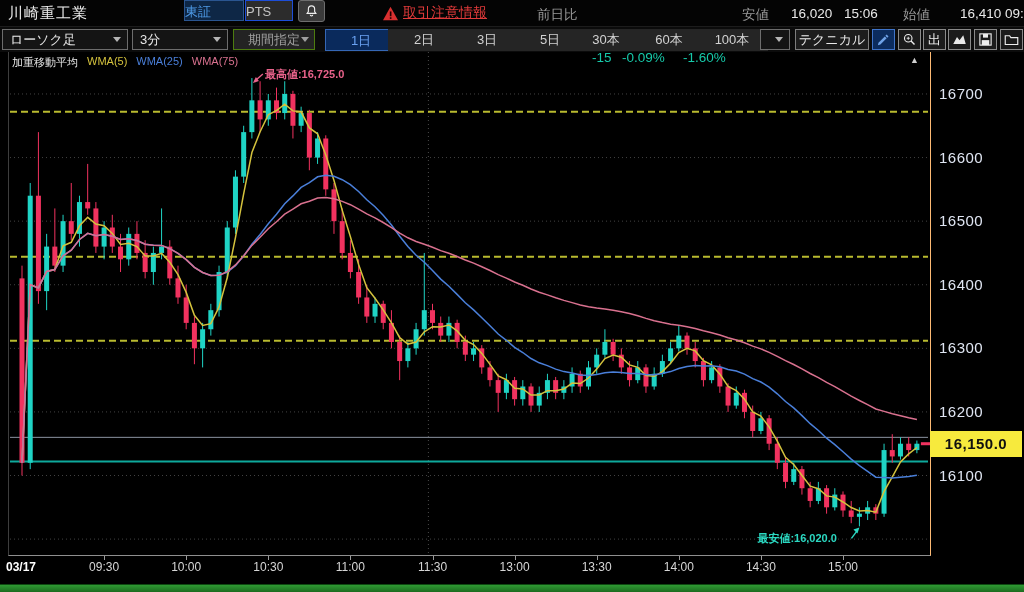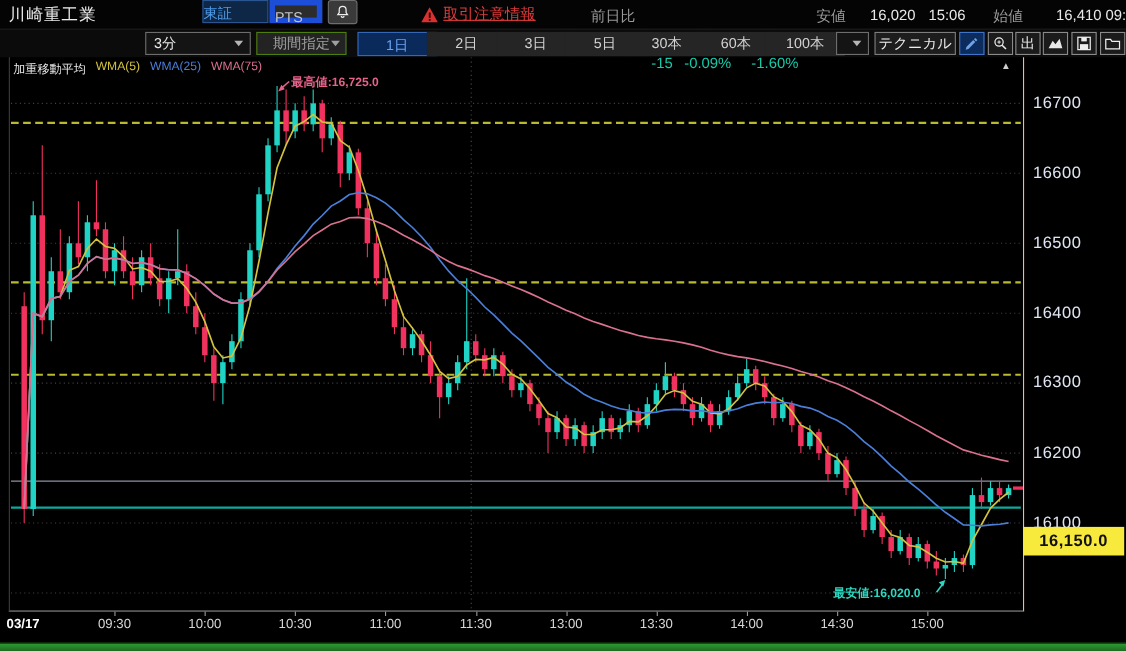--- a/index.html
+++ b/index.html
@@ -4,21 +4,21 @@
 <style>
   html,body{margin:0;padding:0;background:#000;}
   #app{position:relative;width:1024px;height:592px;background:#000;overflow:hidden;
        font-family:"Liberation Sans","DejaVu Sans",sans-serif;color:#ddd;}
   .abs{position:absolute;}
   
   #topbar{position:absolute;left:0;top:0;width:1024px;height:26px;background:#040404;}
   .stock-name{left:8px;top:4px;font-size:15px;color:#ececec;letter-spacing:1px;}
   .mtab{top:0;height:21px;line-height:21px;text-align:left;font-size:13px;box-sizing:border-box;}
   #tab-tosho{left:184px;width:60px;background:#0e2746;color:#4e9ae6;border:1px solid #2a5590;}
-  #tab-pts{left:245px;width:48px;background:#2c2c2c;color:#c4c4c4;border:5px solid #1d4ed8;}
+  #tab-pts{left:245px;width:48px;background:#2c2c2c;color:#c4c4c4;border:1px solid #1d4ed8;}
   #bell-btn{left:298px;top:0;width:27px;height:22px;background:#3a3a3a;border:1px solid #6e6e6e;
             border-radius:3px;display:flex;align-items:center;justify-content:center;box-sizing:border-box;}
   #warn{left:382px;top:4px;display:flex;align-items:center;gap:4px;}
   #warn span{color:#e03a3a;font-size:14px;text-decoration:underline;}
   .tb-lab{color:#9a9a9a;font-size:13.5px;top:6px;}
   .tb-val{color:#e9e9e9;font-size:13.5px;top:6px;}
   .tb-grn{color:#16c9a9;font-size:13.5px;top:6px;margin-top:44px;}
   #open-wrap{left:960px;top:6px;width:64px;overflow:hidden;white-space:nowrap;color:#e9e9e9;font-size:13.5px;}
   
   #toolbar{position:absolute;left:0;top:26px;width:1024px;height:26px;background:#0b0b0b;border-top:1px solid #1c1c1c;box-sizing:border-box;}
@@ -44,21 +44,21 @@
   
   #chart{position:absolute;left:0;top:52px;width:1024px;height:523px;}
   #plot{position:absolute;left:8px;top:0;width:921px;height:503px;
         border-left:1px solid #3d3d3d;border-right:1px solid #fdba74;border-bottom:1px solid #8f8f8f;box-sizing:content-box;}
   #legend{position:absolute;left:12px;top:3px;display:flex;gap:9px;font-size:11px;z-index:5;}
   #up-arrow{position:absolute;left:903px;top:2px;width:23px;height:12px;color:#cfcfcf;font-size:9px;
         line-height:12px;text-align:center;z-index:6;}
   #yaxis{position:absolute;left:930px;top:0;width:94px;height:523px;}
   .ylab{position:absolute;left:9px;height:18px;font-size:15px;color:#dfe5f2;font-weight:500;letter-spacing:0.5px;}
   #price-box{position:absolute;left:930px;top:379px;width:92px;height:26px;background:#f7ea3d;color:#101010;
-        font-size:15px;font-weight:bold;line-height:26px;text-align:center;letter-spacing:0.5px;margin-top:48px;}
+        font-size:15px;font-weight:bold;line-height:26px;text-align:center;letter-spacing:0.5px;}
   #xaxis{position:absolute;left:0;top:504px;width:929px;height:20px;}
   #date-lab{position:absolute;left:6px;top:4px;font-size:12px;font-weight:bold;color:#fff;}
   .xlab{position:absolute;top:4px;width:48px;text-align:center;font-size:12px;color:#d6d6d6;}
   .xtick{position:absolute;top:0;width:1px;height:4px;background:#9a9a9a;}
   #bottombar{position:absolute;left:0;top:584px;width:1024px;height:8px;
         background:linear-gradient(180deg,#2f9a33,#1c6b1f);border-top:1px solid #0e4a11;box-sizing:border-box;}
 </style>
 </head>
 <body>
 
@@ -87,20 +87,24 @@
     <div class="abs tb-grn" style="left:622px">-0.09%</div>
     <div class="abs tb-grn" style="left:683px">-1.60%</div>
     <div class="abs tb-lab" style="left:742px">安値</div>
     <div class="abs tb-val" style="left:791px">16,020</div>
     <div class="abs tb-val" style="left:844px">15:06</div>
     <div class="abs tb-lab" style="left:903px">始値</div>
     <div class="abs" id="open-wrap"><span>16,410</span> <span>09:00</span></div>
   </div>
 
   <div id="toolbar">
+    <div class="abs sel" id="sel-type">
+      <span>ローソク足</span>
+      <span class="car"></span>
+    </div>
     <div class="abs sel" id="sel-interval">
       <span>3分</span>
       <span class="car"></span>
     </div>
     <div class="abs" id="btn-period">
       <span>期間指定</span>
       <span class="car"></span>
     </div>
     <div id="range-tabs">
         <div class="rtab active" style="left: 325px;">1日</div>

